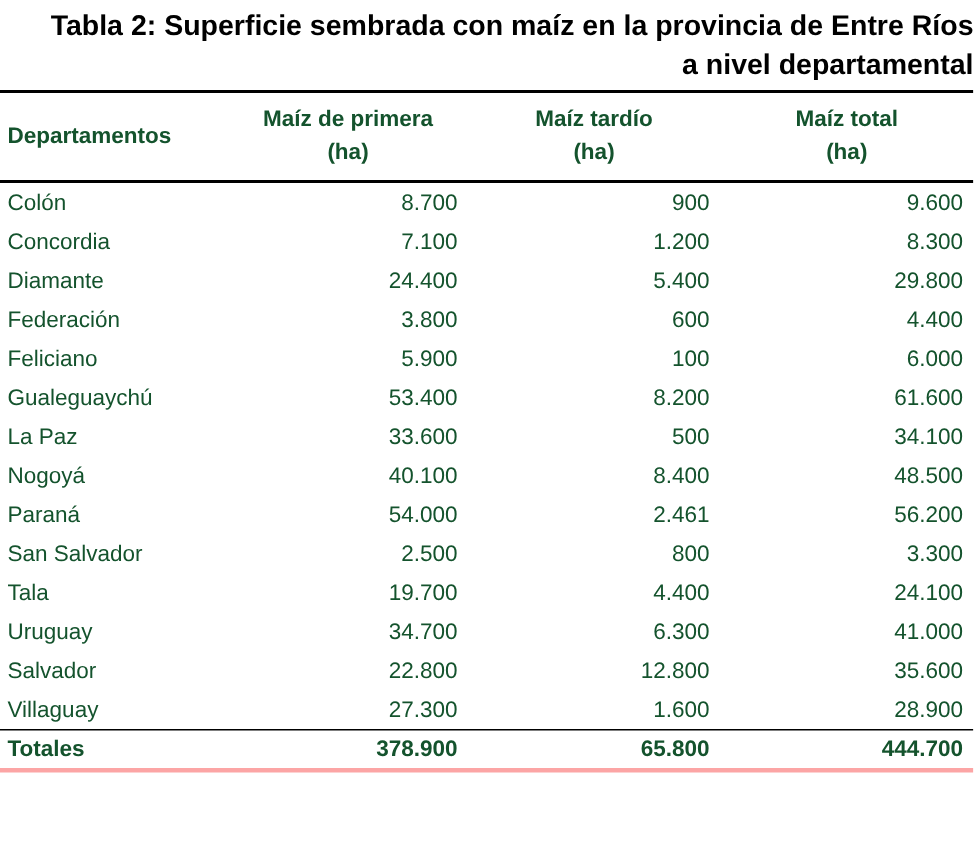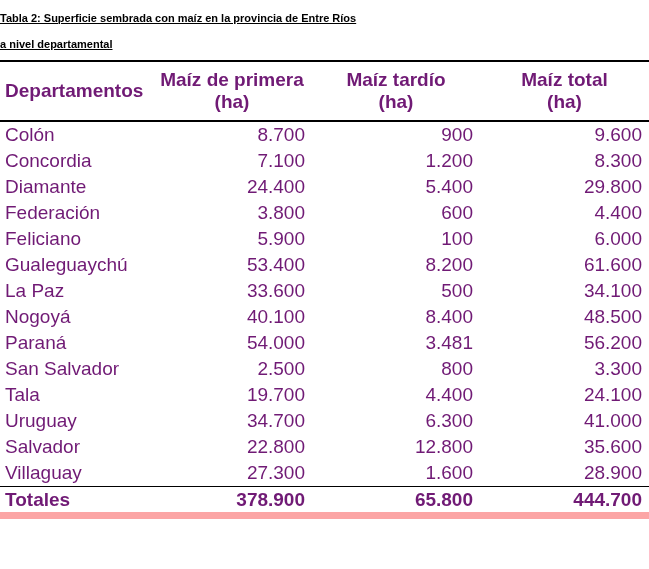--- a/index.html
+++ b/index.html
@@ -10,35 +10,34 @@
   .page {
     width: 649px;
     height: 569px;
     background: #ffffff;
     color: #000000;
     font-family: "Liberation Sans", "DejaVu Sans", sans-serif;
     box-sizing: border-box;
     overflow: hidden;
   }
   .table-title {
-    text-align: left;
+    text-align: right;
     font-weight: bold;
-    font-size: 11px;
+    font-size: 19px;
     line-height: 26px;
     padding-top: 5px;
     height: 55px;
     box-sizing: content-box;
-    text-decoration: underline;
   }
   table.data-table {
     width: 649px;
     border-collapse: collapse;
     table-layout: fixed;
-    font-size: 19px;
-    color: #701a75;
+    font-size: 15px;
+    color: #14532d;
   }
   thead tr {
     border-top: 2px solid #000000;
     border-bottom: 2px solid #000000;
   }
   thead th {
     font-weight: bold;
     height: 58px;
     vertical-align: middle;
     text-align: center;
@@ -57,21 +56,21 @@
     padding-left: 5px;
     white-space: nowrap;
   }
   tbody td.num, tfoot td.num {
     text-align: right;
     padding-left: 0;
     padding-right: 7px;
   }
   tfoot tr {
     border-top: 1px solid #000000;
-    border-bottom: 7px solid #fca5a5;
+    border-bottom: 3px solid #fca5a5;
   }
   tfoot td {
     font-weight: bold;
     height: 25px;
     vertical-align: middle;
     padding: 0;
     text-align: left;
     padding-left: 5px;
     white-space: nowrap;
   }
@@ -157,21 +156,21 @@
         </tr>
         <tr>
           <td>Nogoyá</td>
           <td class="num">40.100</td>
           <td class="num">8.400</td>
           <td class="num">48.500</td>
         </tr>
         <tr>
           <td>Paraná</td>
           <td class="num">54.000</td>
-          <td class="num">3.481</td>
+          <td class="num">2.461</td>
           <td class="num">56.200</td>
         </tr>
         <tr>
           <td>San Salvador</td>
           <td class="num">2.500</td>
           <td class="num">800</td>
           <td class="num">3.300</td>
         </tr>
         <tr>
           <td>Tala</td>

